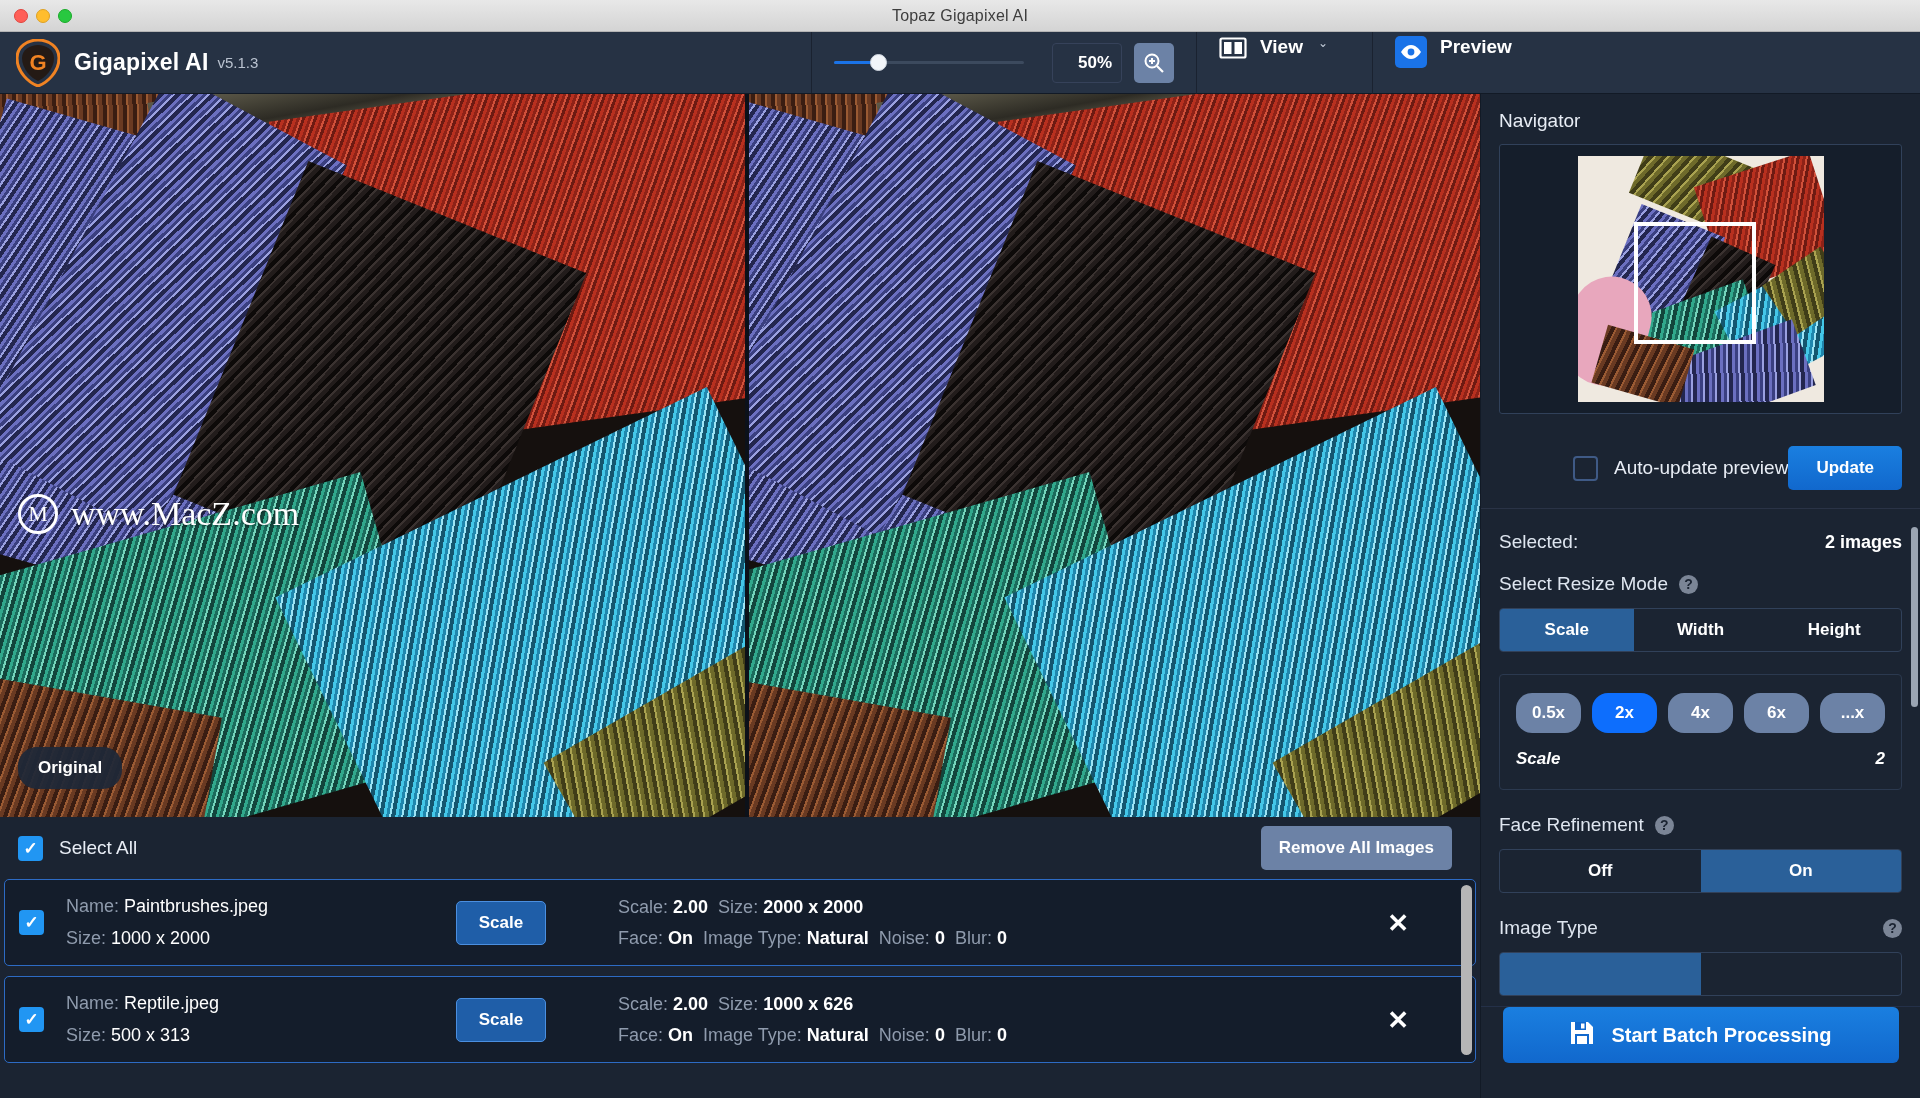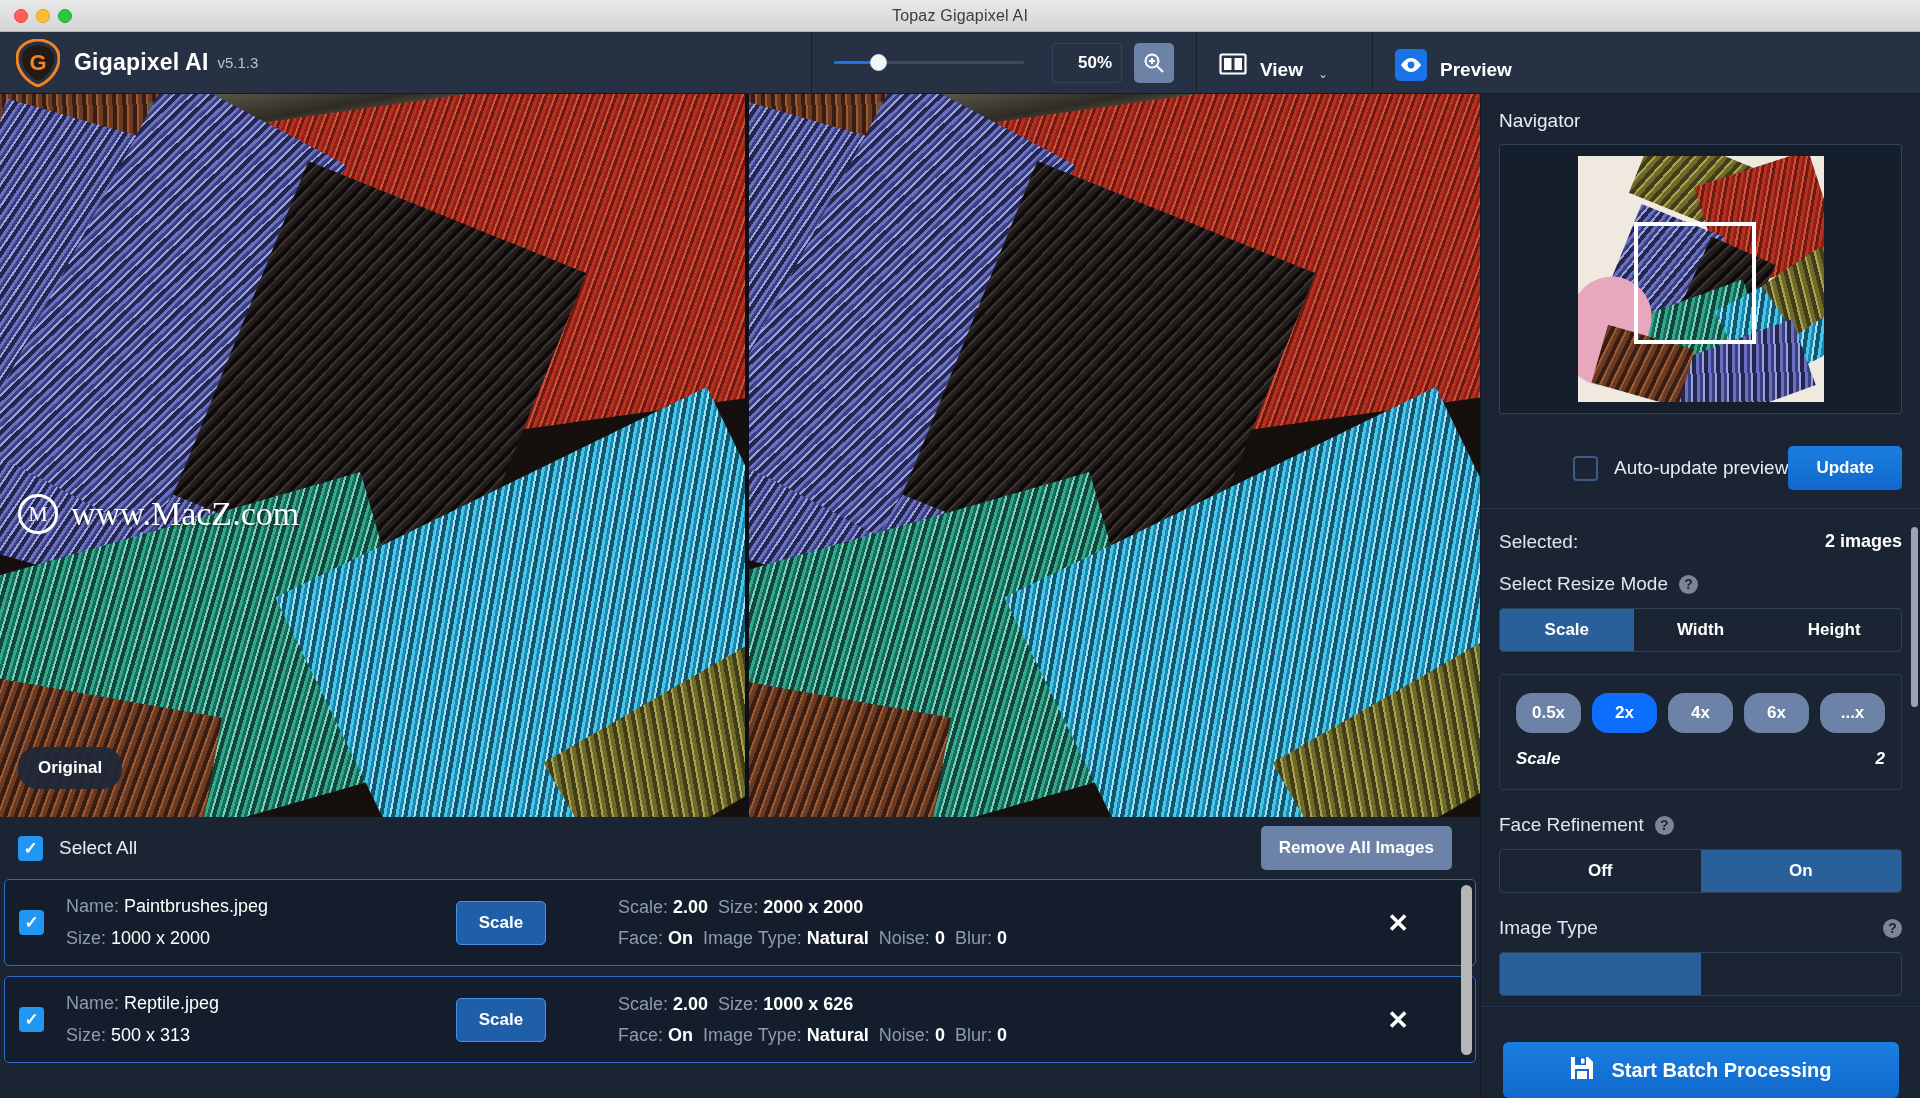--- a/index.html
+++ b/index.html
@@ -83,22 +83,22 @@
   }
   .iconbtn {
     width: 40px; height: 40px; border-radius: 5px;
     display: flex; align-items: center; justify-content: center;
     margin-left: 12px;
   }
   .iconbtn.light { background: #6c82a6; }
   .divider-v { width: 1px; height: 62px; background: #1a2230; margin-left: 22px; }
 
   .viewbtn, .previewbtn {
-    display: flex; align-items: flex-end; gap: 13px;
-    height: 100%; padding: 12px 22px;
+    display: flex; align-items: flex-start; gap: 13px;
+    height: 100%; padding: 4px 22px;
     color: #fff; font-size: 19px; font-weight: bold;
   }
   .chev { font-size: 12px; color: #c3ccd8; font-weight: normal; margin-left: 2px; }
   .eye-sq {
     width: 32px; height: 32px; border-radius: 5px; background: #1a73e8;
     display: flex; align-items: center; justify-content: center;
   }
 
   
   .middle { flex: 1 1 auto; display: flex; min-height: 0; }
@@ -279,21 +279,21 @@
   .au-left { display: flex; align-items: center; gap: 16px; }
   .au-label { color: #e8edf5; font-size: 19px; }
   .btn-update {
     background: linear-gradient(#1a7fe0,#1168cd); color: #fff;
     font-size: 17px; font-weight: bold; border: none;
     padding: 12px 28px; border-radius: 5px;
   }
 
   .settings { padding: 0 18px; position: relative; flex: 1 1 auto; overflow: hidden; }
   .selrow {
-    display: flex; justify-content: space-between; 
+    display: flex; justify-content: space-between; align-items: center;
     padding: 22px 0 20px 0;
   }
   .sel-label { color: #dfe6f0; font-size: 19px; }
   .sel-val { color: #fff; font-size: 18px; font-weight: bold; }
 
   .sec-label {
     display: flex; align-items: center; gap: 11px;
     color: #dfe6f0; font-size: 19px; margin-bottom: 13px;
   }
   .qmark {
@@ -333,21 +333,21 @@
   .scale-row span { color: #fff; font-size: 17px; font-style: italic; font-weight: bold; }
 
   .panel-scroll {
     position: absolute; right: 2px; top: 18px; width: 7px; height: 180px;
     background: #9aa4b2; border-radius: 4px;
   }
 
   .bottombar {
     position: absolute; left: 0; right: 0; bottom: 0;
     height: 92px; background: #1b2432;
-    display: flex; align-items: flex-end; justify-content: center;
+    display: flex; align-items: flex-start; justify-content: center;
     border-top: 1px solid #243048;
   }
   .btn-batch {
     width: 396px; height: 56px;
     background: linear-gradient(#1a7fe0,#1168cd);
     border: none; border-radius: 6px;
     color: #fff; font-size: 20px; font-weight: bold;
     display: flex; align-items: center; justify-content: center; gap: 16px;
   }
 </style>

